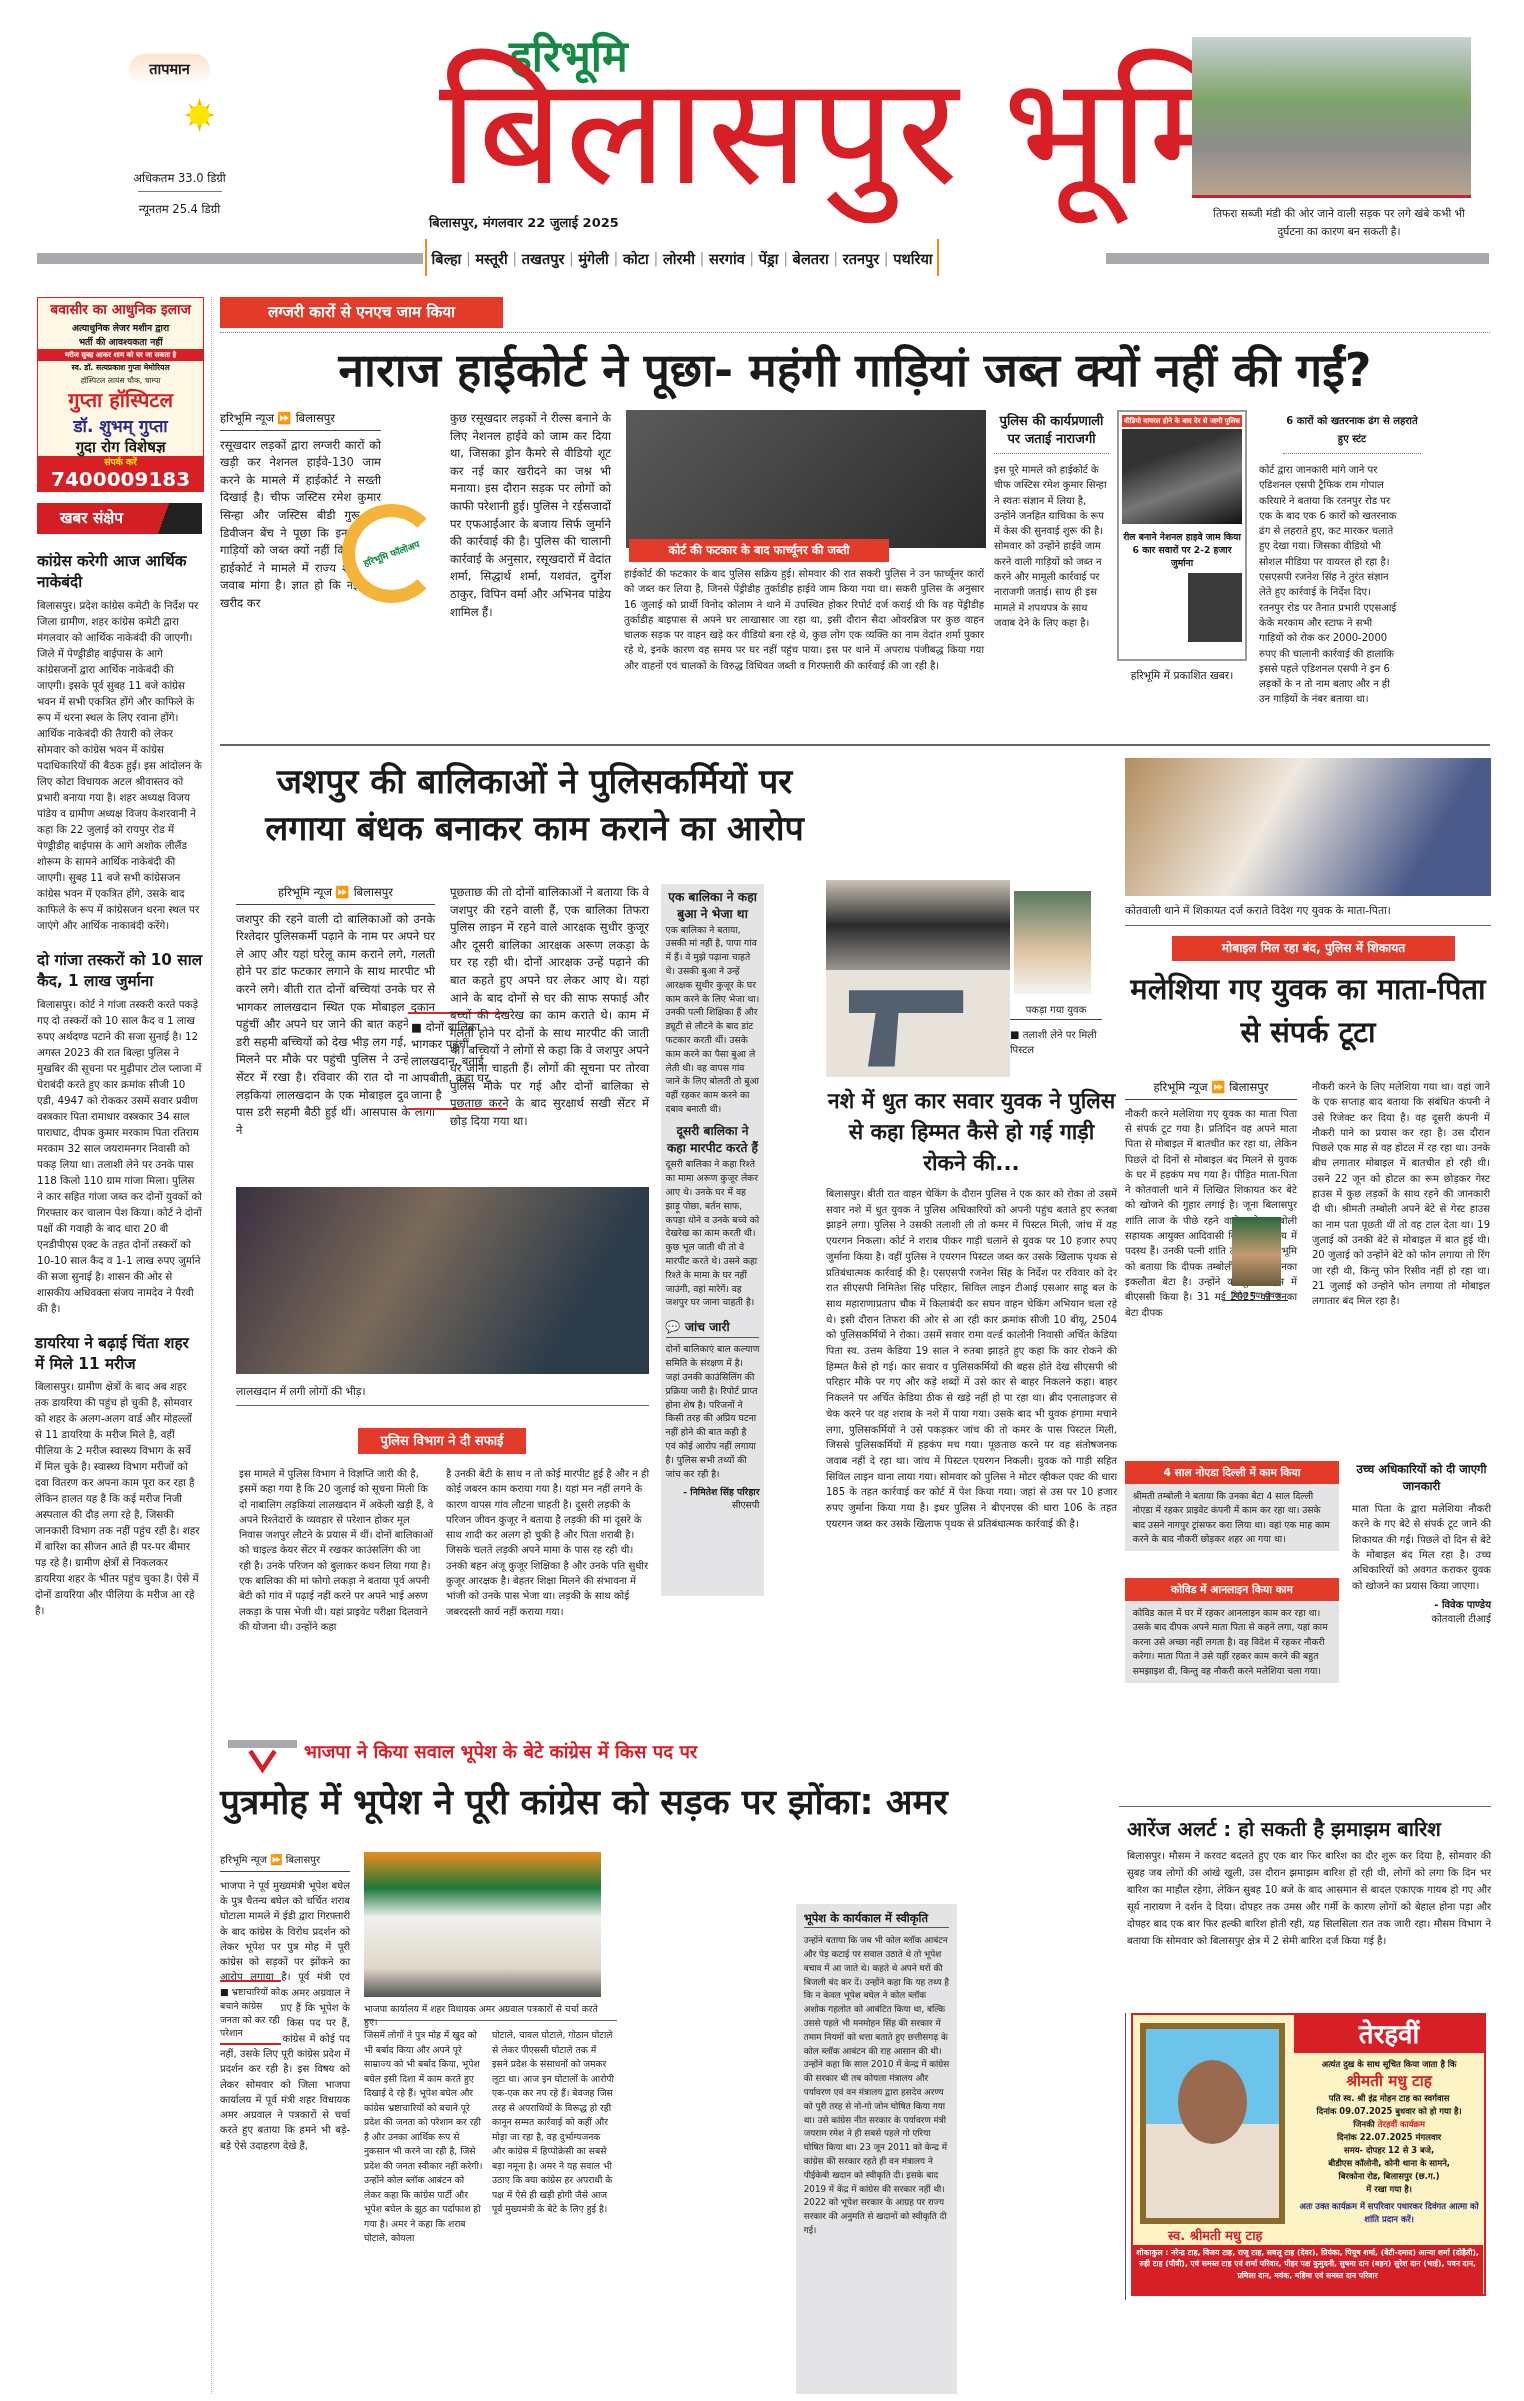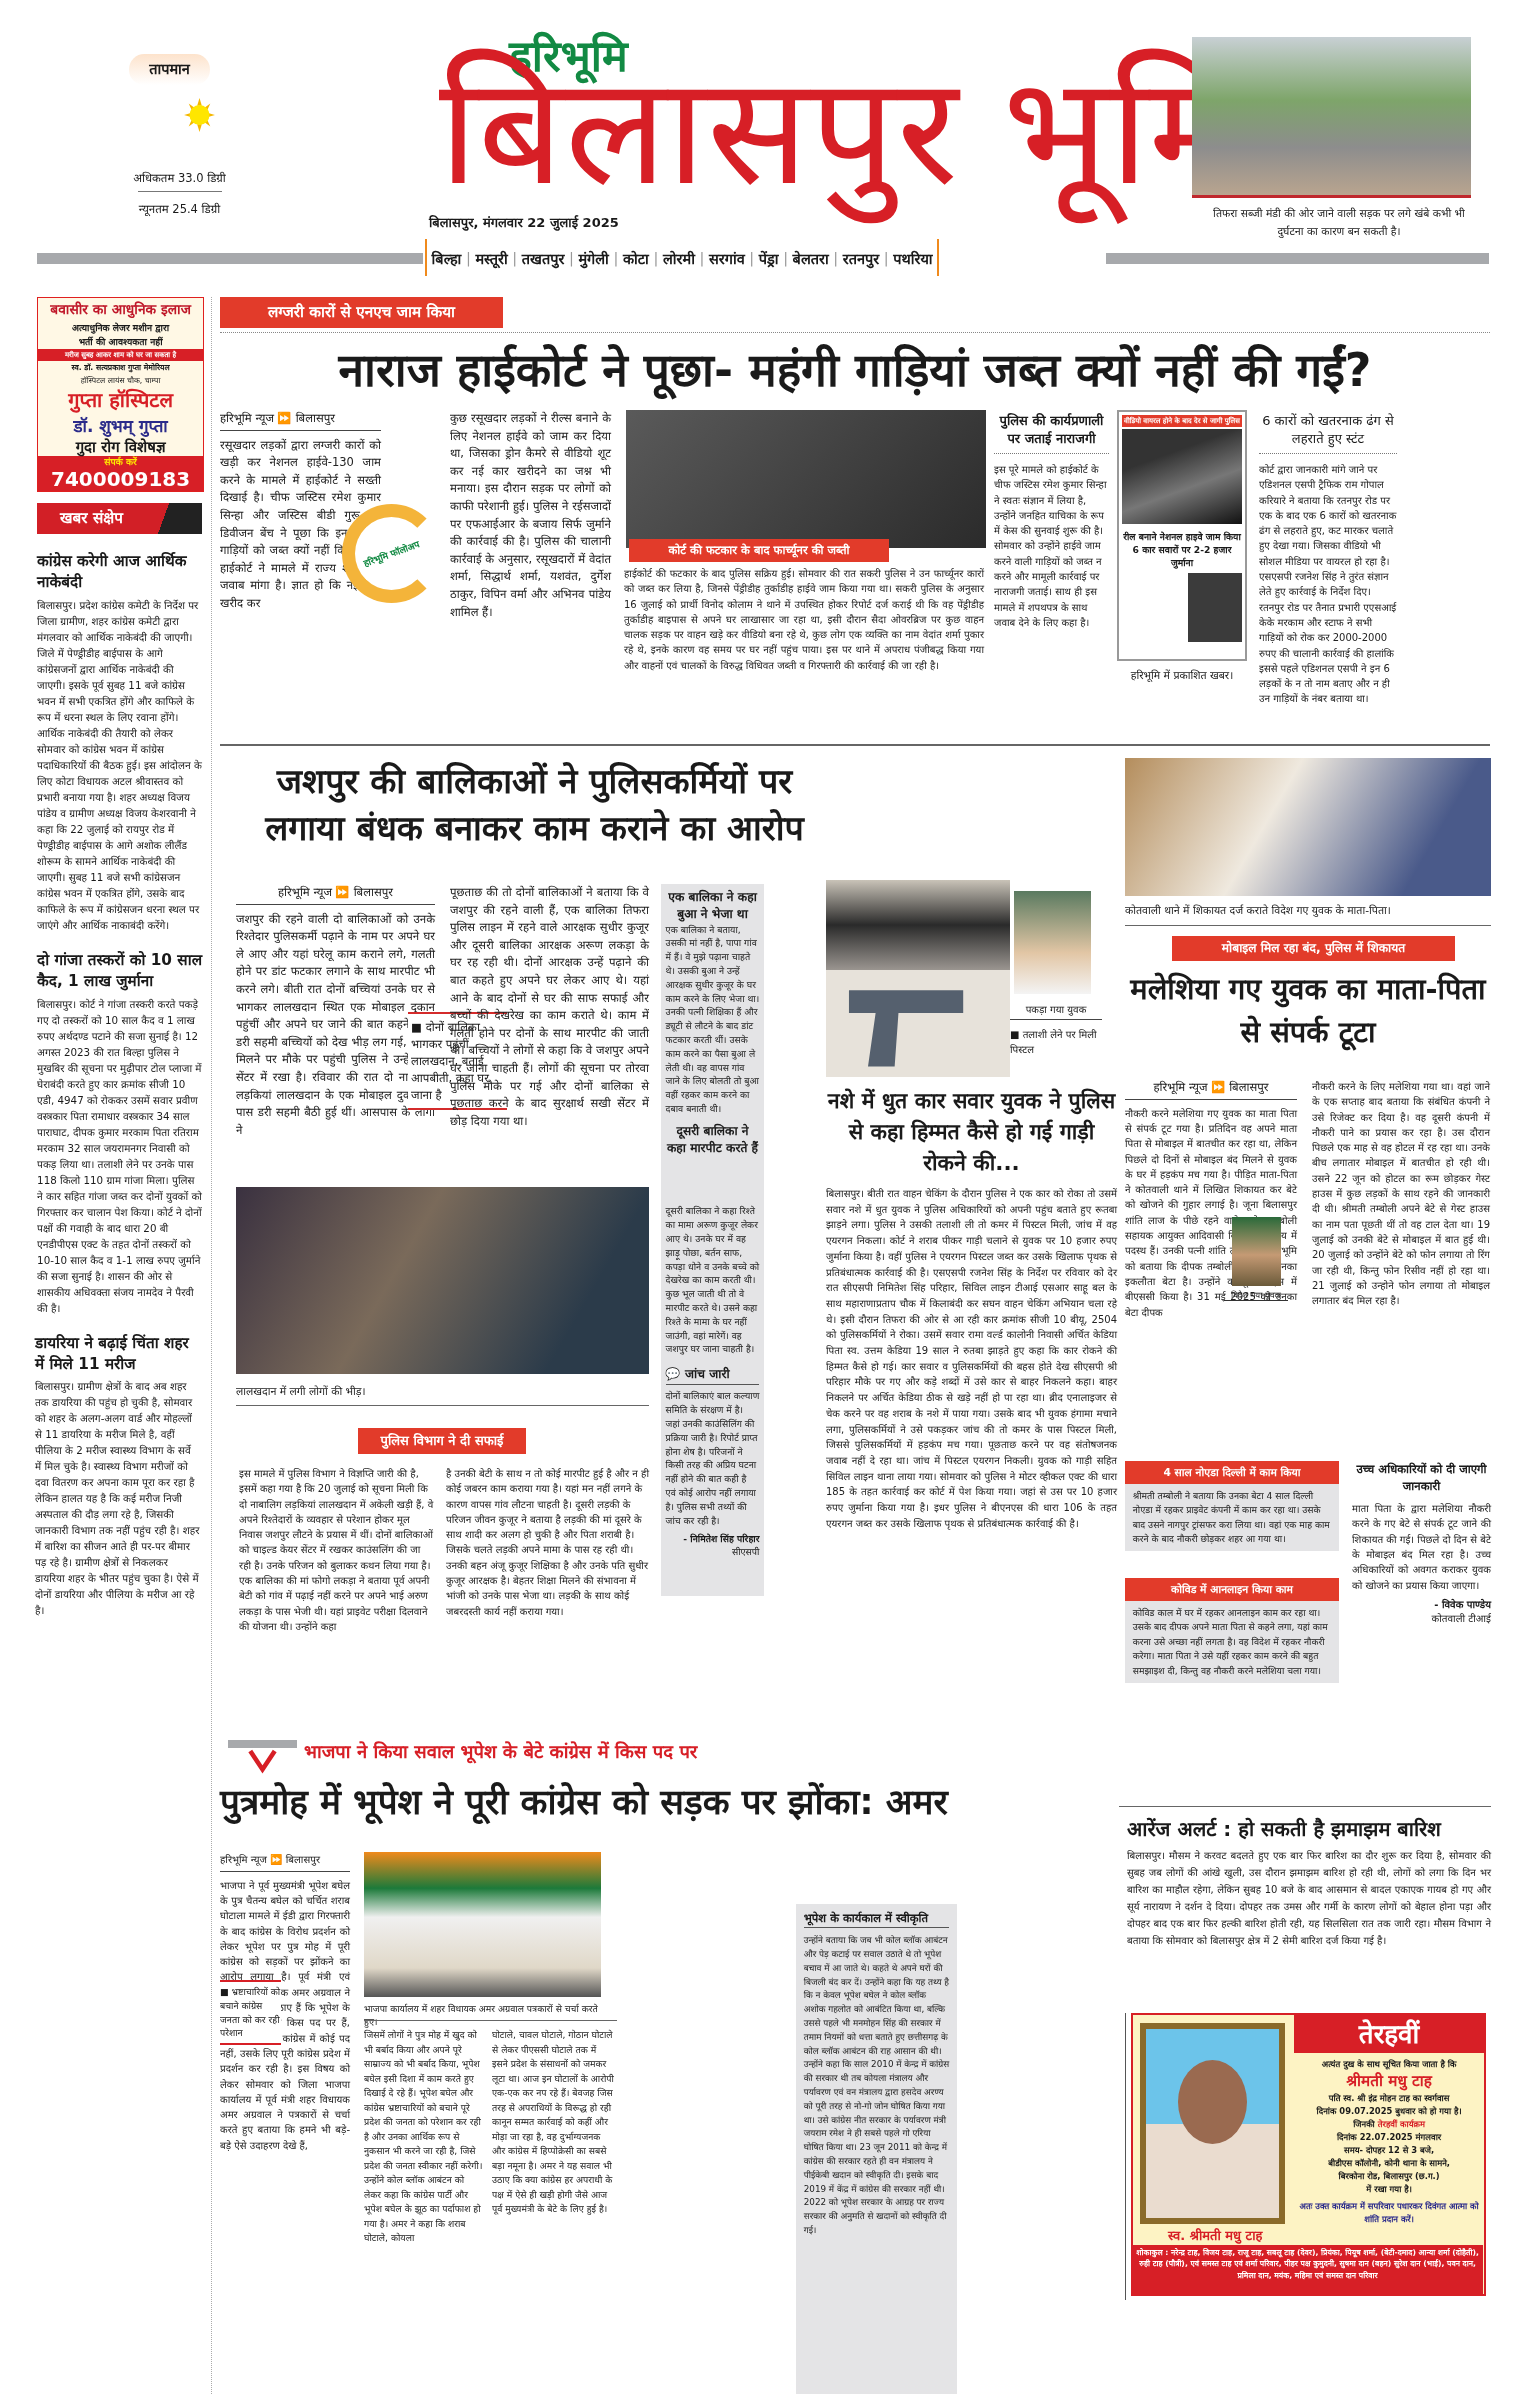--- a/index.html
+++ b/index.html
@@ -131,41 +131,41 @@
   <div class="abs txt-s" style="left:774px;top:165px;width:115px;text-align:left;">इस पूरे मामले को हाईकोर्ट के चीफ जस्टिस रमेश कुमार सिन्हा ने स्वतः संज्ञान में लिया है, उन्होंने जनहित याचिका के रूप में केस की सुनवाई शुरू की है। सोमवार को उन्होंने हाईवे जाम करने वाली गाड़ियों को जब्त न करने और मामूली कार्रवाई पर नाराजगी जताई। साथ ही इस मामले में शपथपत्र के साथ जवाब देने के लिए कहा है।</div>
 
   <div class="abs" style="left:897px;top:113px;width:130px;height:251px;border:2.3px solid #999;padding:3px;">
     <div class="hl-red" style="font-size:6.9px;line-height:12.2px;">वीडियो वायरल होने के बाद देर से जागी पुलिस</div>
     <div class="photo" style="height:95px;margin-top:1.5px;background:linear-gradient(160deg,#333 30%,#777 60%,#111);"></div>
     <div style="font-size:9.2px;font-weight:bold;line-height:13px;text-align:center;margin-top:6.1px;">रील बनाने नेशनल हाइवे जाम किया 6 कार सवारों पर 2-2 हजार जुर्माना</div>
     <div style="float:right;width:54px;height:69px;margin-top:4.6px;background:#3b3b3b;"></div>
   </div>
   <div class="abs" style="left:897px;top:371px;width:130px;font-size:10.7px;text-align:center;">हरिभूमि में प्रकाशित खबर।</div>
 
-  <div class="abs" style="left:1039px;top:115px;width:138px;font-size:13px;font-weight:normal;line-height:18.4px;text-align:center;border-bottom:1.5px dotted #777;padding-bottom:4.6px;">6 कारों को खतरनाक ढंग से लहराते हुए स्टंट</div>
+  <div class="abs" style="left:1063px;top:115px;width:138px;font-size:10px;font-weight:bold;line-height:18.4px;text-align:center;border-bottom:1.5px dotted #777;padding-bottom:4.6px;">6 कारों को खतरनाक ढंग से लहराते हुए स्टंट</div>
   <div class="abs txt-s" style="left:1039px;top:165px;width:139px;text-align:left;">कोर्ट द्वारा जानकारी मांगे जाने पर एडिशनल एसपी ट्रैफिक राम गोपाल करियारे ने बताया कि रतनपुर रोड पर एक के बाद एक 6 कारों को खतरनाक ढंग से लहराते हुए, कट मारकर चलाते हुए देखा गया। जिसका वीडियो भी सोशल मीडिया पर वायरल हो रहा है। एसएसपी रजनेश सिंह ने तुरंत संज्ञान लेते हुए कार्रवाई के निर्देश दिए। रतनपुर रोड पर तैनात प्रभारी एएसआई केके मरकाम और स्टाफ ने सभी गाड़ियों को रोक कर 2000-2000 रुपए की चालानी कार्रवाई की हालांकि इससे पहले एडिशनल एसपी ने इन 6 लड़कों के न तो नाम बताए और न ही उन गाड़ियों के नंबर बताया था।</div>
   <div class="abs rule" style="left:0;top:447px;width:1270px;"></div>
 </div>
 
 <div class="abs" style="left:236px;top:758px;width:597px;height:980px;">
   <div class="abs" style="left:0;top:0;width:597px;font-size:34px;line-height:47px;font-weight:bold;text-align:center;">जशपुर की बालिकाओं ने पुलिसकर्मियों पर लगाया बंधक बनाकर काम कराने का आरोप</div>
   <div class="abs" style="left:0;top:126px;width:199px;">
     <div class="byline" style="text-align:center;"><span>हरिभूमि न्यूज</span> <span>⏩</span> <span>बिलासपुर</span></div>
     <div class="txt">जशपुर की रहने वाली दो बालिकाओं को उनके रिश्तेदार पुलिसकर्मी पढ़ाने के नाम पर अपने घर ले आए और यहां घरेलू काम कराने लगे, गलती होने पर डांट फटकार लगाने के साथ मारपीट भी करने लगे। बीती रात दोनों बच्चियां उनके घर से भागकर लालखदान स्थित एक मोबाइल दुकान पहुंचीं और अपने घर जाने की बात कहने लगीं, डरी सहमी बच्चियों को देख भीड़ लग गई, सूचना मिलने पर मौके पर पहुंची पुलिस ने उन्हें सखी सेंटर में रखा है। रविवार की रात दो नाबालिग लड़कियां लालखदान के एक मोबाइल दुकान के पास डरी सहमी बैठी हुई थीं। आसपास के लोगों ने</div>
   </div>
   <div class="abs bullet-box" style="left:172px;top:254px;width:99px;background:#fff;">
     <span>■ </span><span>दोनों बालिका भागकर पहुंचीं लालखदान, बताई आपबीती, कहा घर जाना है</span>
   </div>
   <div class="abs txt" style="left:214px;top:126px;width:199px;">पूछताछ की तो दोनों बालिकाओं ने बताया कि वे जशपुर की रहने वाली हैं, एक बालिका तिफरा पुलिस लाइन में रहने वाले आरक्षक सुधीर कुजूर और दूसरी बालिका आरक्षक अरूण लकड़ा के घर रह रही थी। दोनों आरक्षक उन्हें पढ़ाने की बात कहते हुए अपने घर लेकर आए थे। यहां आने के बाद दोनों से घर की साफ सफाई और बच्चों की देखरेख का काम कराते थे। काम में गलती होने पर दोनों के साथ मारपीट की जाती थी। बच्चियों ने लोगों से कहा कि वे जशपुर अपने घर जाना चाहती हैं। लोगों की सूचना पर तोरवा पुलिस मौके पर गई और दोनों बालिका से पूछताछ करने के बाद सुरक्षार्थ सखी सेंटर में छोड़ दिया गया था।</div>
 
   <div class="abs gray-box" style="left:425px;top:126px;width:103px;height:712px;padding:4.6px;">
     <div style="font-size:12.2px;font-weight:bold;line-height:17px;text-align:center;">एक बालिका ने कहा बुआ ने भेजा था</div>
     <div class="txt-s" style="text-align:left;font-size:9.2px;line-height:13.8px;">एक बालिका ने बताया, उसकी मां नहीं है, पापा गांव में हैं। वे मुझे पढ़ाना चाहते थे। उसकी बुआ ने उन्हें आरक्षक सुधीर कुजूर के घर काम करने के लिए भेजा था। उनकी पत्नी शिक्षिका हैं और ड्यूटी से लौटने के बाद डांट फटकार करती थीं। उसके काम करने का पैसा बुआ ले लेती थी। वह वापस गांव जाने के लिए बोलती तो बुआ वहीं रहकर काम करने का दबाव बनाती थी।</div>
     <div style="font-size:12.2px;font-weight:bold;line-height:17px;text-align:center;margin-top:7.7px;">दूसरी बालिका ने कहा मारपीट करते हैं</div>
-    <div class="txt-s" style="text-align:left;font-size:9.2px;line-height:13.8px;margin-top:47px;">दूसरी बालिका ने कहा रिश्ते का मामा अरूण कुजूर लेकर आए थे। उनके घर में वह झाड़ू पोछा, बर्तन साफ, कपड़ा धोने व उनके बच्चे को देखरेख का काम करती थी। कुछ भूल जाती थी तो वे मारपीट करते थे। उसने कहा रिश्ते के मामा के घर नहीं जाउंगी, वहां मारेगें। वह जशपुर घर जाना चाहती है।</div>
+    <div class="txt-s" style="text-align:left;font-size:9.2px;line-height:13.8px;">दूसरी बालिका ने कहा रिश्ते का मामा अरूण कुजूर लेकर आए थे। उनके घर में वह झाड़ू पोछा, बर्तन साफ, कपड़ा धोने व उनके बच्चे को देखरेख का काम करती थी। कुछ भूल जाती थी तो वे मारपीट करते थे। उसने कहा रिश्ते के मामा के घर नहीं जाउंगी, वहां मारेगें। वह जशपुर घर जाना चाहती है।</div>
     <div style="font-size:12.2px;font-weight:bold;line-height:18.4px;margin-top:9.2px;border-bottom:1.5px solid #555;">
       <span style="color:#d71f26;">💬</span> <span>जांच जारी</span>
     </div>
     <div class="txt-s" style="text-align:left;font-size:9.2px;line-height:13.8px;margin-top:4.6px;">दोनों बालिकाएं बाल कल्याण समिति के संरक्षण में है। जहां उनकी काउंसिलिंग की प्रक्रिया जारी है। रिपोर्ट प्राप्त होना शेष है। परिजनों ने किसी तरह की अप्रिय घटना नहीं होने की बात कही है एवं कोई आरोप नहीं लगाया है। पुलिस सभी तथ्यों की जांच कर रही है।</div>
     <div style="font-size:9.2px;font-weight:bold;margin-top:4.6px;text-align:right;">- निमितेश सिंह परिहार</div>
     <div style="font-size:9.2px;text-align:right;">सीएसपी</div>
   </div>
 
   <div class="abs photo" style="left:0;top:429px;width:413px;height:187px;background:linear-gradient(120deg,#3a3140,#7a6a5a 40%,#2b3b4a 80%);"></div>
   <div class="abs" style="left:0;top:626px;font-size:10.7px;">लालखदान में लगी लोगों की भीड़।</div>

